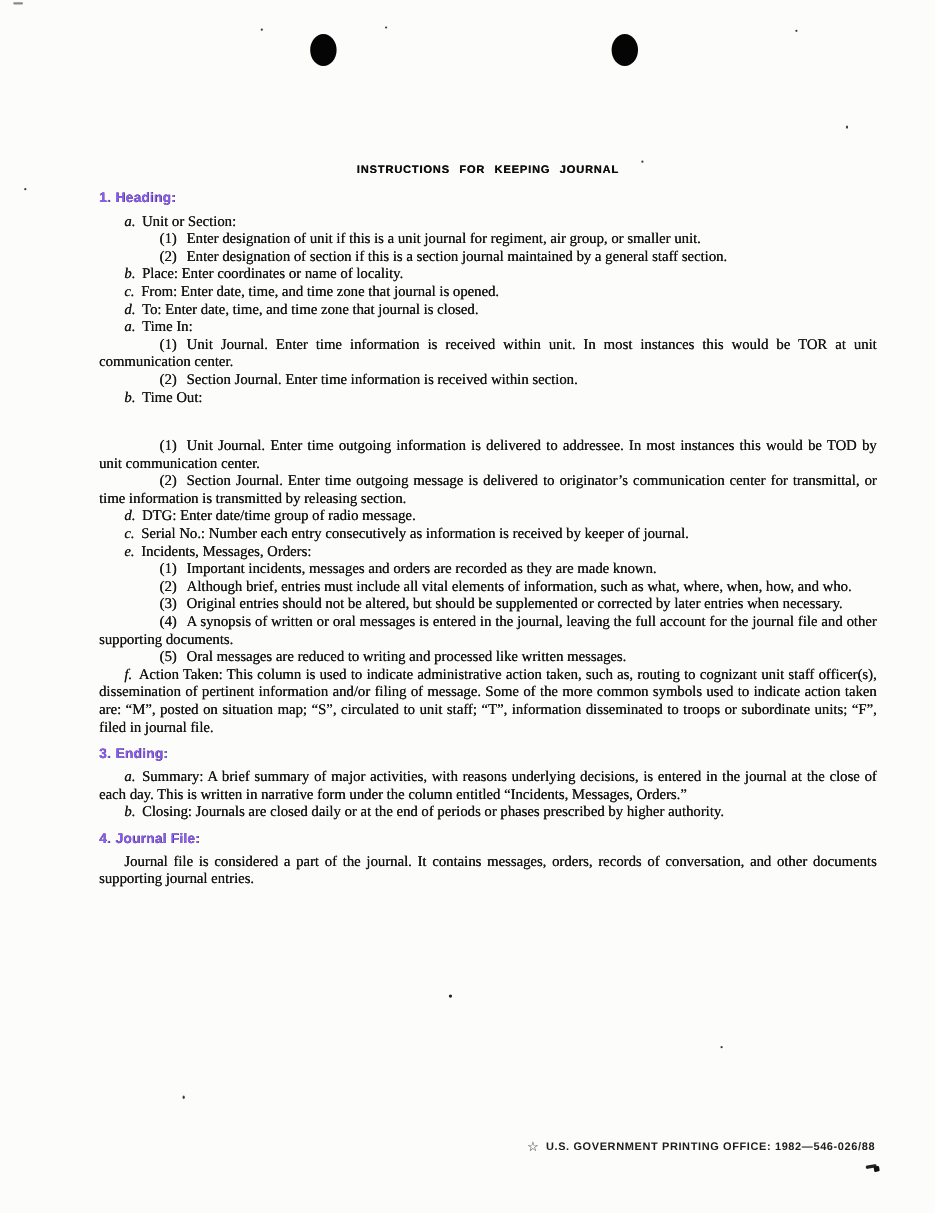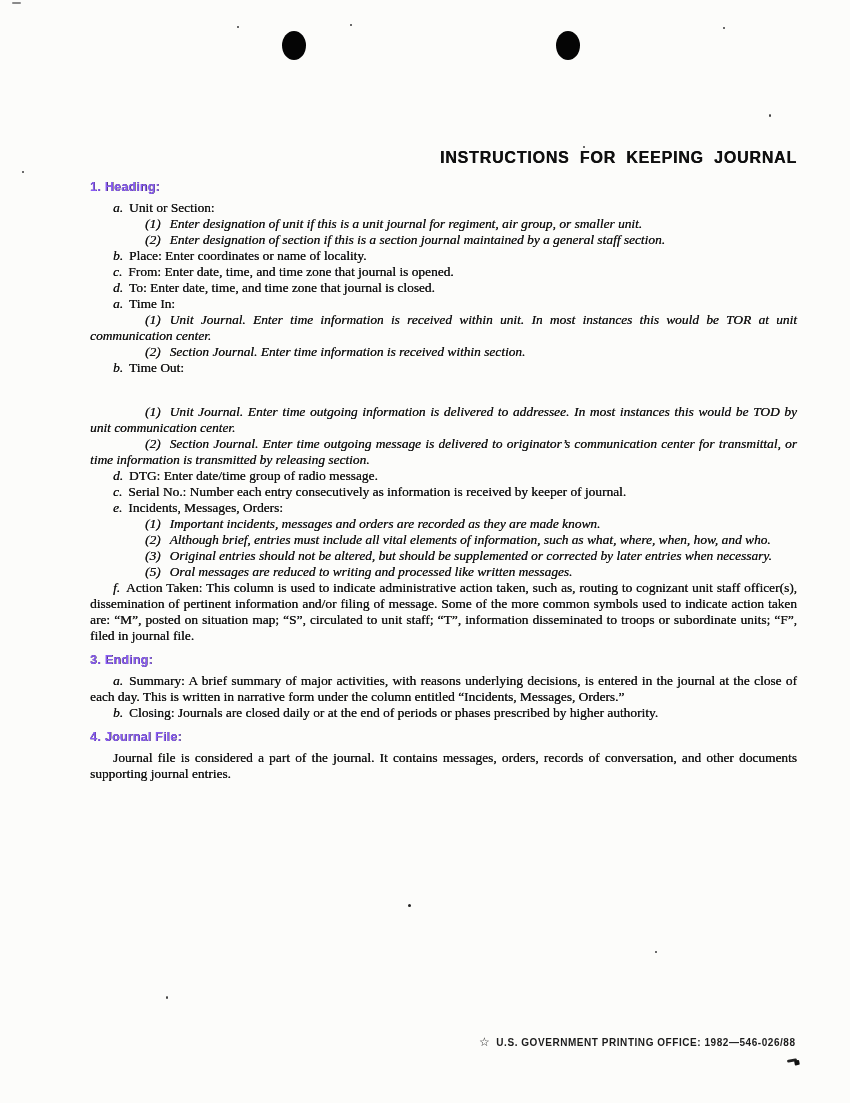--- a/index.html
+++ b/index.html
@@ -18,24 +18,24 @@
     border-radius:50%;
   }
   .hole1{left:282px;top:31px;}
   .hole2{left:556px;top:31px;}
   .content{
     position:absolute;
     left:90px;top:149px;width:707px;
   }
   .title{
     margin:0 0 12px 0;
-    text-align:right;
+    text-align:center;
     font-family:"Liberation Sans", sans-serif;
     font-weight:700;
-    font-size:16px;
+    font-size:10px;
     letter-spacing:0.8px;
     word-spacing:5px;
     color:#101010;
     text-shadow:0.3px 0 0 #101010;
   }
   .sec-head{
     margin:8px 0 5px 0;
     font-family:"Liberation Sans", sans-serif;
     font-weight:700;
     font-size:12.5px;
@@ -46,21 +46,21 @@
   }
   .sec-num{margin-right:4px;}
   .p{
     margin:0;
     font-size:13.4px;
     line-height:16px;
     text-align:justify;
     text-shadow:0.2px 0 0 #161616;
   }
   .ind-a{text-indent:23px;}
-  .ind-n{text-indent:55px;font-style:italic;}
+  .ind-n{text-indent:55px;}
   .gap-top{margin-top:28px;}
   .lead-i{font-style:italic;margin-right:6px;}
   .lead-n{margin-right:9px;}
   .footer{
     position:absolute;
     left:479px;top:1035px;
     display:flex;align-items:center;
     font-family:"Liberation Sans", sans-serif;
     font-weight:700;
     font-size:10px;
@@ -132,20 +132,21 @@
       <p class="p ind-n"><span class="lead-n">(2)</span><span>Section Journal. Enter time information is received within section.</span></p>
       <p class="p ind-a"><span class="lead-i">b.</span><span>Time Out:</span></p>
       <p class="p ind-n gap-top"><span class="lead-n">(1)</span><span>Unit Journal. Enter time outgoing information is delivered to addressee. In most instances this would be TOD by unit communication center.</span></p>
       <p class="p ind-n"><span class="lead-n">(2)</span><span>Section Journal. Enter time outgoing message is delivered to originator’s communication center for transmittal, or time information is transmitted by releasing section.</span></p>
       <p class="p ind-a"><span class="lead-i">d.</span><span>DTG: Enter date/time group of radio message.</span></p>
       <p class="p ind-a"><span class="lead-i">c.</span><span>Serial No.: Number each entry consecutively as information is received by keeper of journal.</span></p>
       <p class="p ind-a"><span class="lead-i">e.</span><span>Incidents, Messages, Orders:</span></p>
       <p class="p ind-n"><span class="lead-n">(1)</span><span>Important incidents, messages and orders are recorded as they are made known.</span></p>
       <p class="p ind-n"><span class="lead-n">(2)</span><span>Although brief, entries must include all vital elements of information, such as what, where, when, how, and who.</span></p>
       <p class="p ind-n"><span class="lead-n">(3)</span><span>Original entries should not be altered, but should be supplemented or corrected by later entries when necessary.</span></p>
+      <p class="p ind-n"><span class="lead-n">(4)</span><span>A synopsis of written or oral messages is entered in the journal, leaving the full account for the journal file and other supporting documents.</span></p>
       <p class="p ind-n"><span class="lead-n">(5)</span><span>Oral messages are reduced to writing and processed like written messages.</span></p>
       <p class="p ind-a"><span class="lead-i">f.</span><span>Action Taken: This column is used to indicate administrative action taken, such as, routing to cognizant unit staff officer(s), dissemination of pertinent information and/or filing of message. Some of the more common symbols used to indicate action taken are: “M”, posted on situation map; “S”, circulated to unit staff; “T”, information disseminated to troops or subordinate units; “F”, filed in journal file.</span></p>
     </section>
 
     <section>
       <h2 class="sec-head">
         <span class="sec-num">3.</span><span>Ending:</span>
       </h2>
       <p class="p ind-a"><span class="lead-i">a.</span><span>Summary: A brief summary of major activities, with reasons underlying decisions, is entered in the journal at the close of each day. This is written in narrative form under the column entitled “Incidents, Messages, Orders.”</span></p>
       <p class="p ind-a"><span class="lead-i">b.</span><span>Closing: Journals are closed daily or at the end of periods or phases prescribed by higher authority.</span></p>

